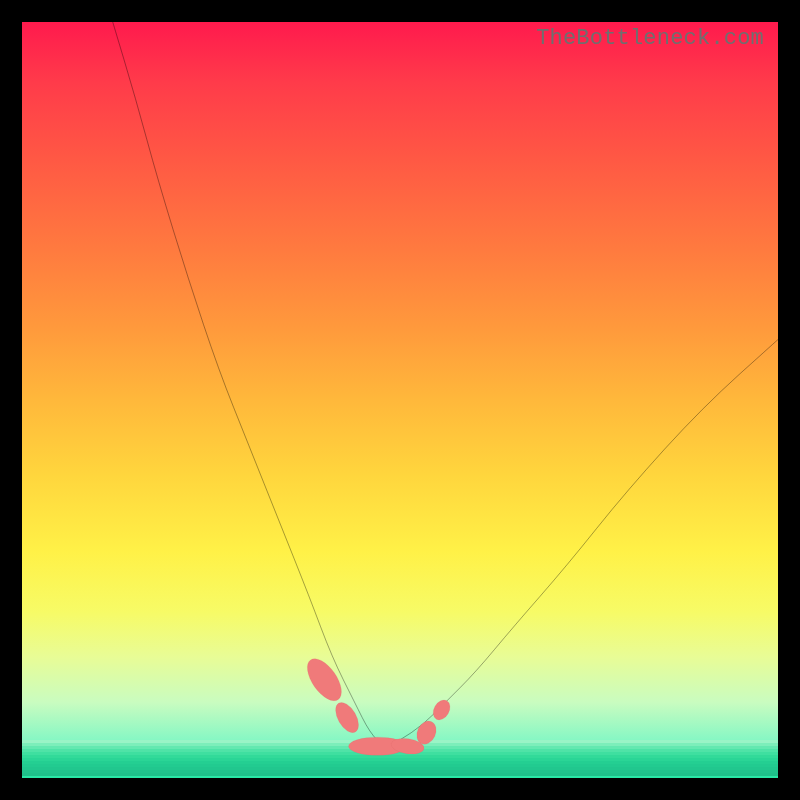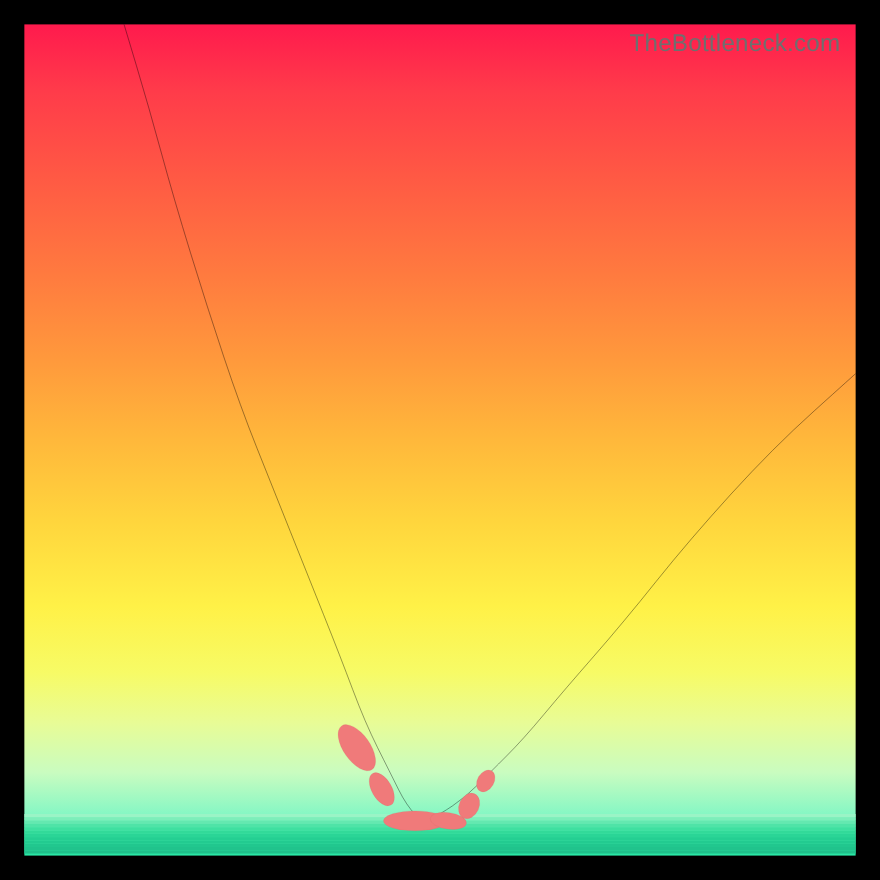--- a/index.html
+++ b/index.html
@@ -58,20 +58,21 @@
   }
   .watermark {
     position: absolute;
     top: 4px;
     right: 14px;
     color: #6f6f6f;
     font-size: 22px;
     font-weight: 500;
     letter-spacing: 0.2px;
     user-select: none;
+    font-family: Liberation Mono, monospace;
   }
   svg.curves {
     position: absolute;
     inset: 0;
   }
 </style>
 </head>
 <body>
 
 <div class="frame">

